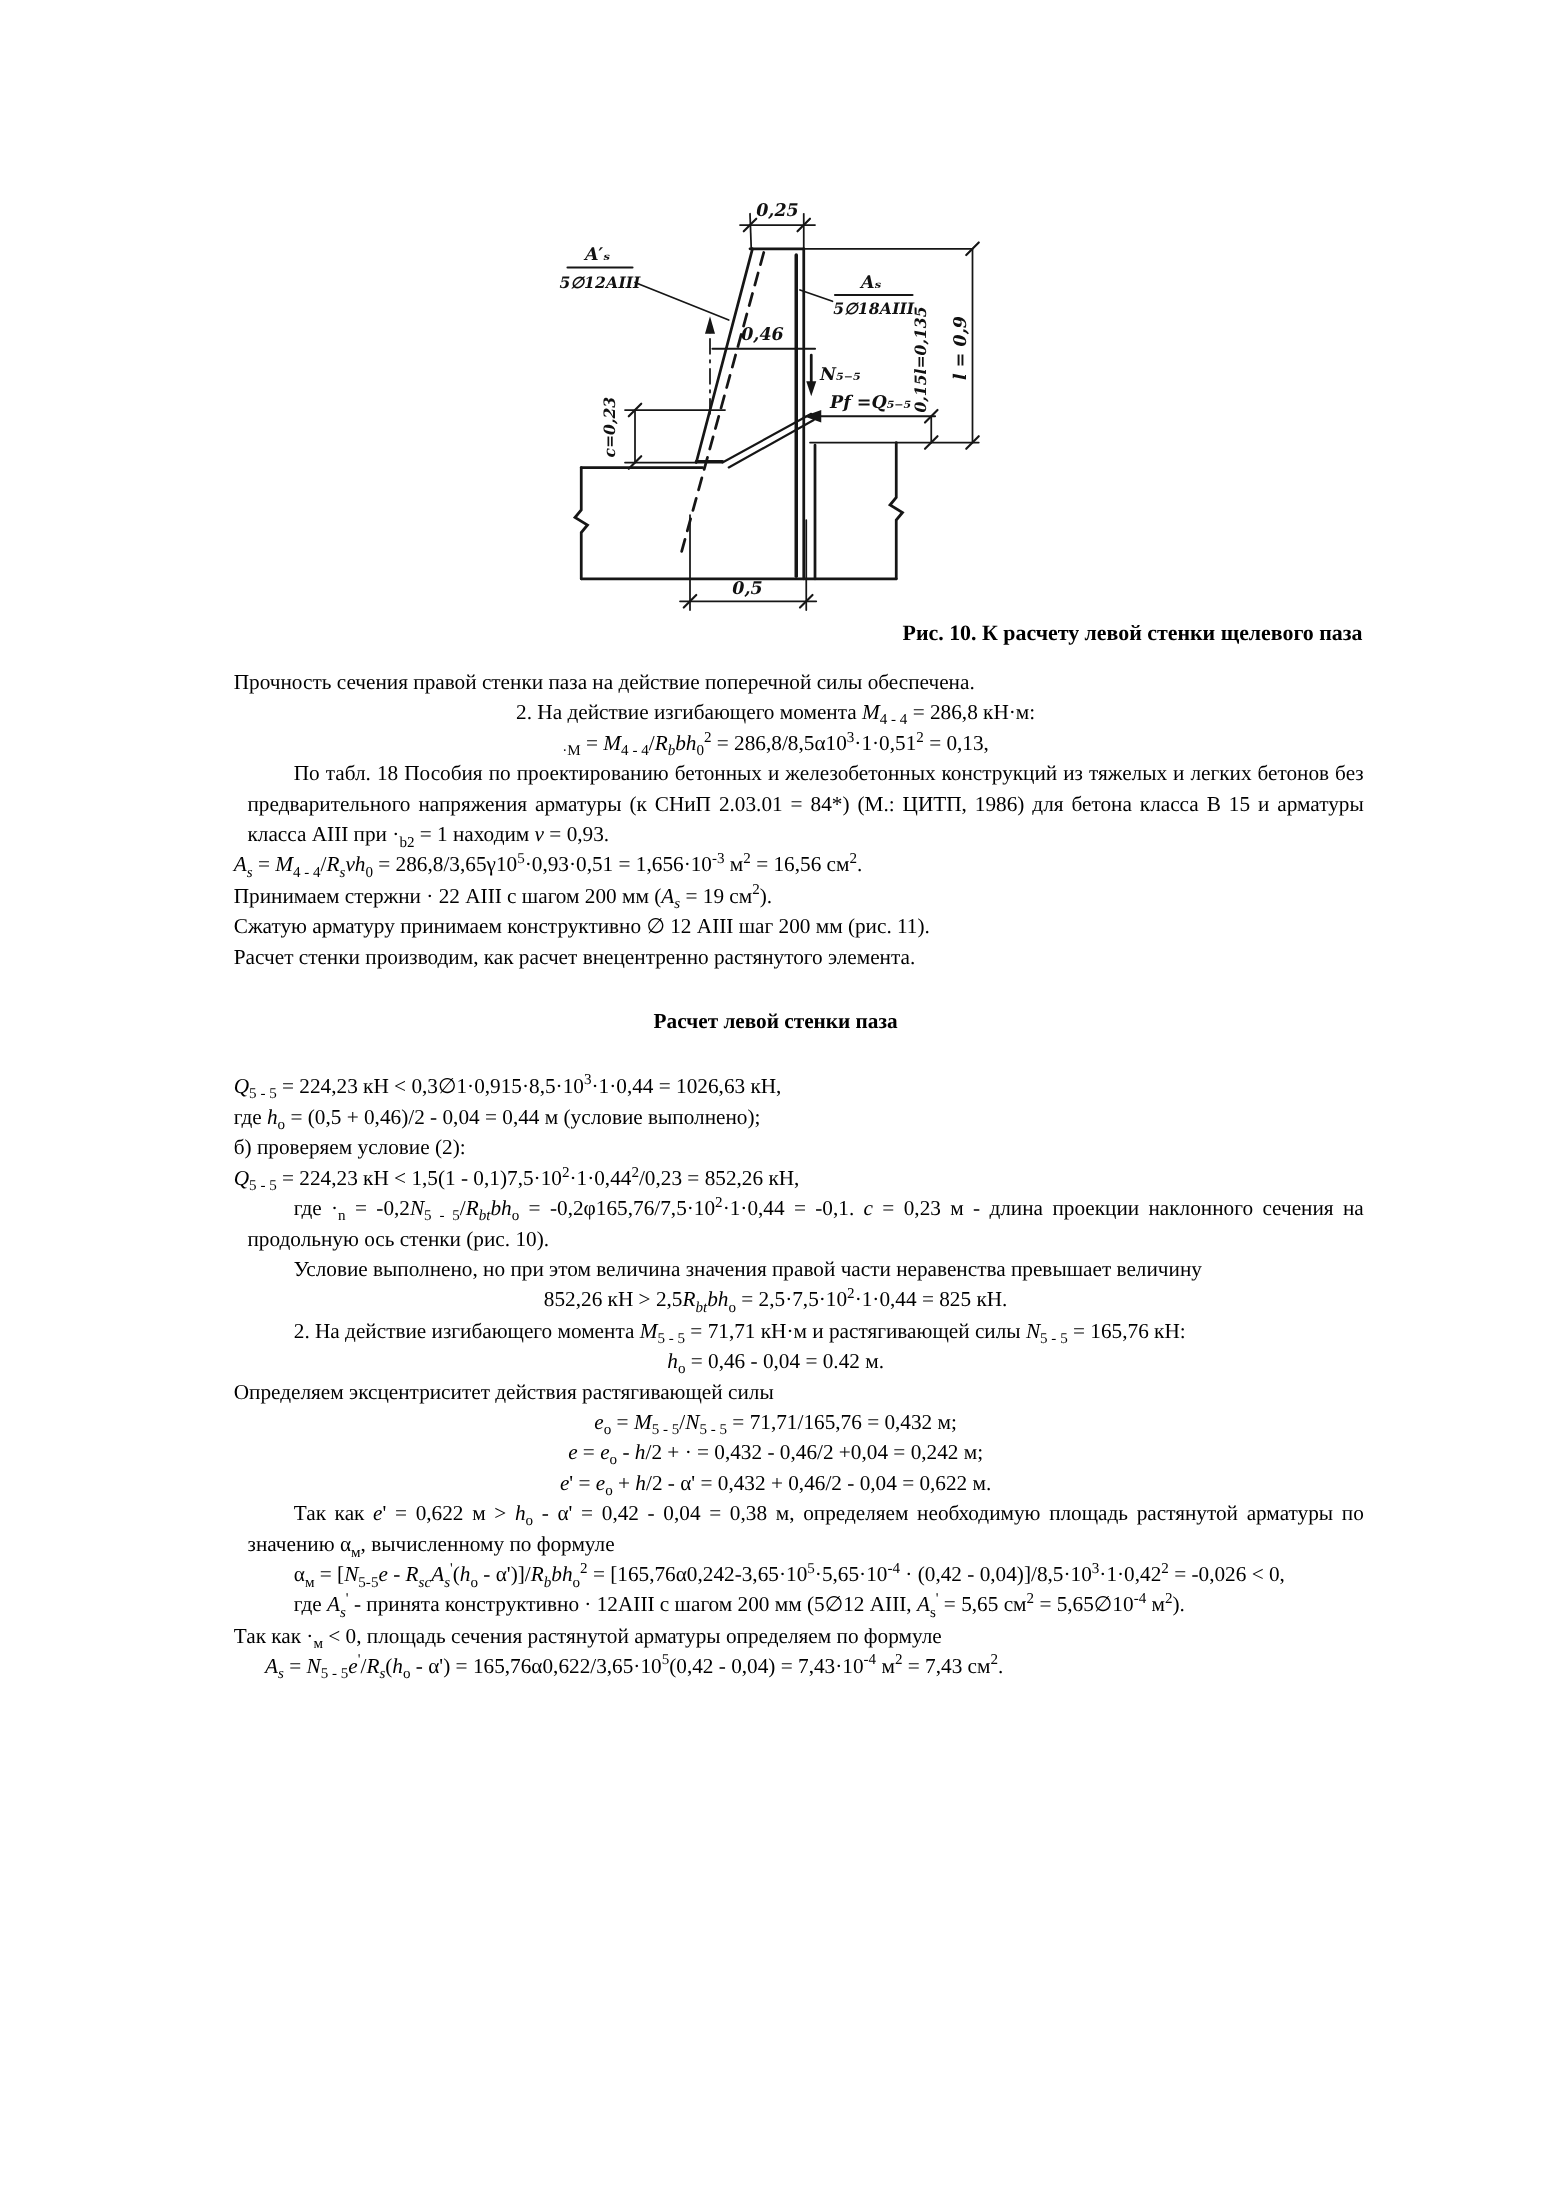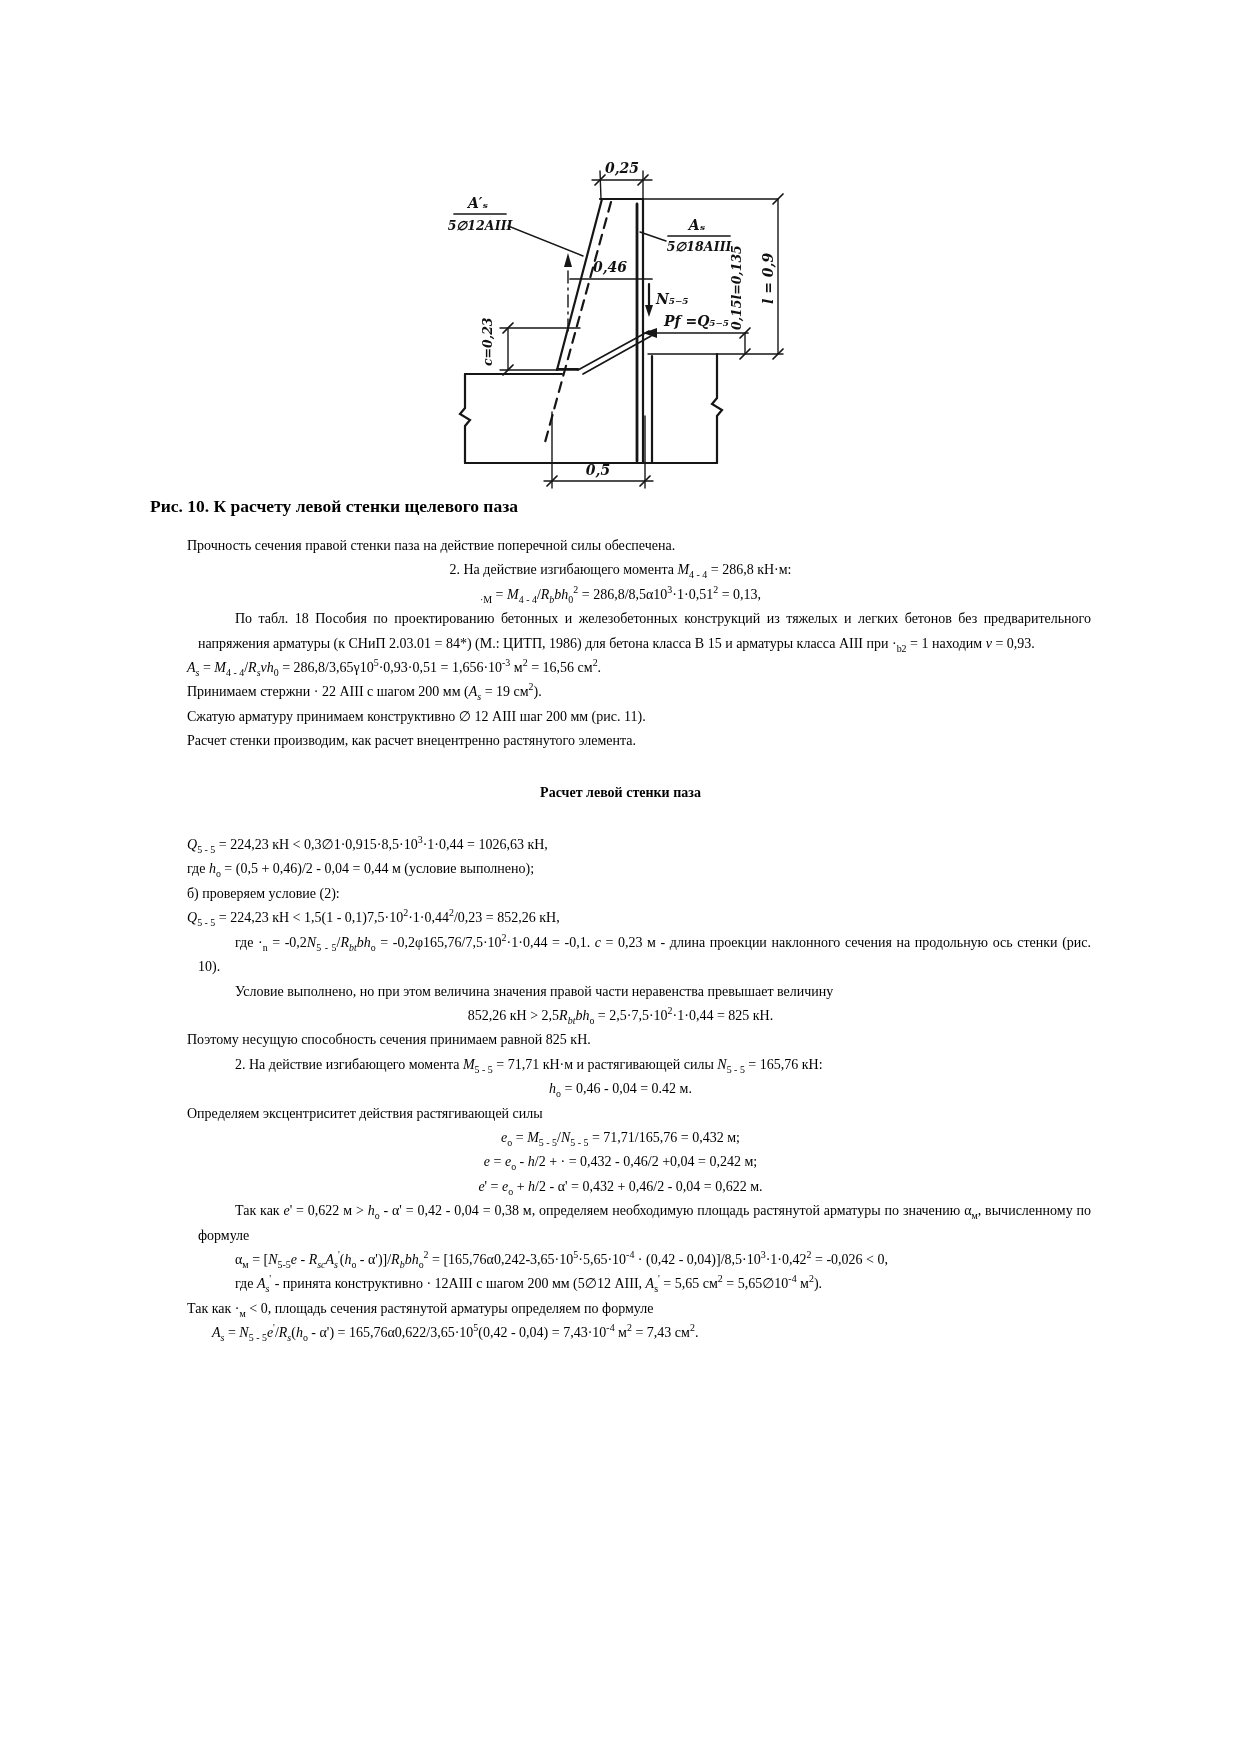--- a/index.html
+++ b/index.html
@@ -6,25 +6,25 @@
   html, body { margin: 0; padding: 0; }
   body {
     width: 1240px; height: 1755px;
     background: #ffffff; color: #000;
     font-family: "Liberation Serif", serif;
     position: relative; overflow: hidden;
   }
   .figure-wrap { position: absolute; left: 440px; top: 146px; width: 520px; height: 352px; }
   .caption {
     position: absolute; left: 150px; top: 496px; width: 940px;
-    text-align: left; font-weight: bold; font-size: 17.5px;
+    text-align: right; font-weight: bold; font-size: 17.5px;
   }
   .doc-body {
     position: absolute; left: 150px; top: 534px; width: 941px;
-    font-size: 14px; line-height: 24.4px;
+    font-size: 17px; line-height: 24.4px;
   }
   .para { margin: 0; }
   .left    { text-indent: 37px; text-align: left; }
   .justify { text-indent: 37px; text-align: justify; margin-left: 48px; }
   .center  { text-align: center; text-indent: 0; }
   .formula { padding-left: 62px; text-indent: 0; }
   .heading { text-align: center; font-weight: bold; margin: 27px 0 28px; text-indent: 0; }
   sub, sup { font-size: 71%; line-height: 0; }
   i { font-style: italic; }
 
@@ -164,21 +164,20 @@
     <p class="para left">Сжатую арматуру принимаем конструктивно ∅ 12 АIII шаг 200 мм (рис. 11).</p>
     <p class="para left">Расчет стенки производим, как расчет внецентренно растянутого элемента.</p>
     <p class="para heading">Расчет левой стенки паза</p>
     <p class="para left"><i>Q</i><sub>5 - 5</sub> = 224,23 кН &lt; 0,3∅1·0,915·8,5·10<sup>3</sup>·1·0,44 = 1026,63 кН,</p>
     <p class="para left">где <i>h</i><sub>о</sub> = (0,5 + 0,46)/2 - 0,04 = 0,44 м (условие выполнено);</p>
     <p class="para left">б) проверяем условие (2):</p>
     <p class="para left"><i>Q</i><sub>5 - 5</sub> = 224,23 кН &lt; 1,5(1 - 0,1)7,5·10<sup>2</sup>·1·0,44<sup>2</sup>/0,23 = 852,26 кН,</p>
     <p class="para justify">где ·<sub>n</sub> = -0,2<i>N</i><sub>5 - 5</sub>/<i>R<sub>bt</sub>bh</i><sub>о</sub> = -0,2φ165,76/7,5·10<sup>2</sup>·1·0,44 = -0,1. <i>c</i> = 0,23 м - длина проекции наклонного сечения на продольную ось стенки (рис. 10).</p>
     <p class="para justify">Условие выполнено, но при этом величина значения правой части неравенства превышает величину</p>
     <p class="para center">852,26 кН &gt; 2,5<i>R<sub>bt</sub>bh</i><sub>о</sub> = 2,5·7,5·10<sup>2</sup>·1·0,44 = 825 кН.</p>
-    <p class="para left">Поэтому несущую способность сечения принимаем равной 825 кН.</p>
     <p class="para justify">2. На действие изгибающего момента <i>M</i><sub>5 - 5</sub> = 71,71 кН·м и растягивающей силы <i>N</i><sub>5 - 5</sub> = 165,76 кН:</p>
     <p class="para center"><i>h</i><sub>о</sub> = 0,46 - 0,04 = 0.42 м.</p>
     <p class="para left">Определяем эксцентриситет действия растягивающей силы</p>
     <p class="para center"><i>e</i><sub>о</sub> = <i>M</i><sub>5 - 5</sub>/<i>N</i><sub>5 - 5</sub> = 71,71/165,76 = 0,432 м;</p>
     <p class="para center"><i>e</i> = <i>e</i><sub>о</sub> - <i>h</i>/2 + · = 0,432 - 0,46/2 +0,04 = 0,242 м;</p>
     <p class="para center"><i>e</i>' = <i>e</i><sub>о</sub> + <i>h</i>/2 - α' = 0,432 + 0,46/2 - 0,04 = 0,622 м.</p>
     <p class="para justify">Так как <i>e</i>' = 0,622 м &gt; <i>h</i><sub>о</sub> - α' = 0,42 - 0,04 = 0,38 м, определяем необходимую площадь растянутой арматуры по значению α<sub>м</sub>, вычисленному по формуле</p>
     <p class="para justify">α<sub>м</sub> = [<i>N</i><sub>5-5</sub><i>e</i> - <i>R<sub>sc</sub>A<sub>s</sub></i><sup>'</sup>(<i>h</i><sub>о</sub> - α')]/<i>R<sub>b</sub>bh</i><sub>о</sub><sup>2</sup> = [165,76α0,242-3,65·10<sup>5</sup>·5,65·10<sup>-4</sup> · (0,42 - 0,04)]/8,5·10<sup>3</sup>·1·0,42<sup>2</sup> = -0,026 &lt; 0,</p>
     <p class="para justify">где <i>A<sub>s</sub></i><sup>'</sup> - принята конструктивно · 12АIII с шагом 200 мм (5∅12 АIII, <i>A</i><sub>s</sub><sup>'</sup> = 5,65 см<sup>2</sup> = 5,65∅10<sup>-4</sup> м<sup>2</sup>).</p>
     <p class="para left">Так как ·<sub>м</sub> &lt; 0, площадь сечения растянутой арматуры определяем по формуле</p>

